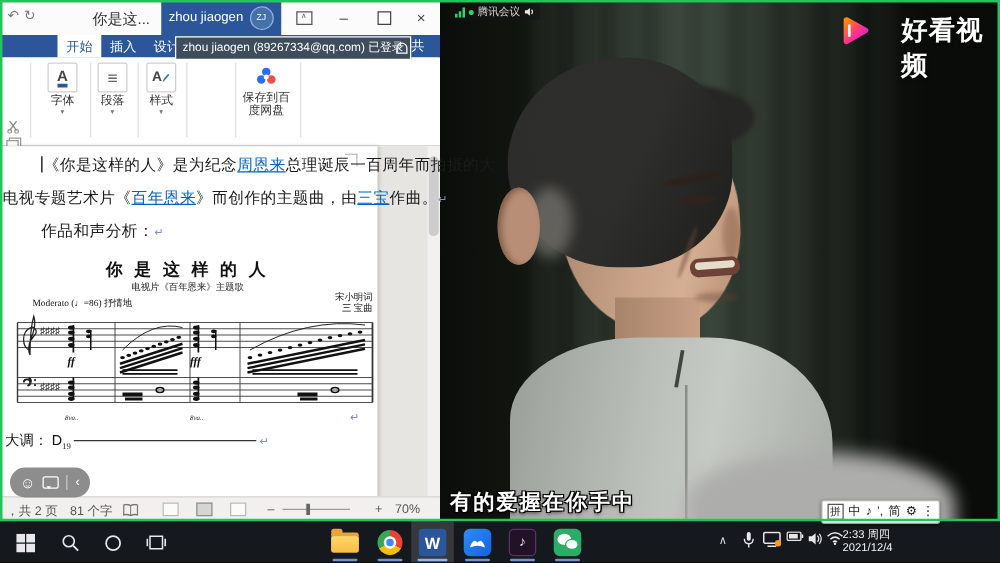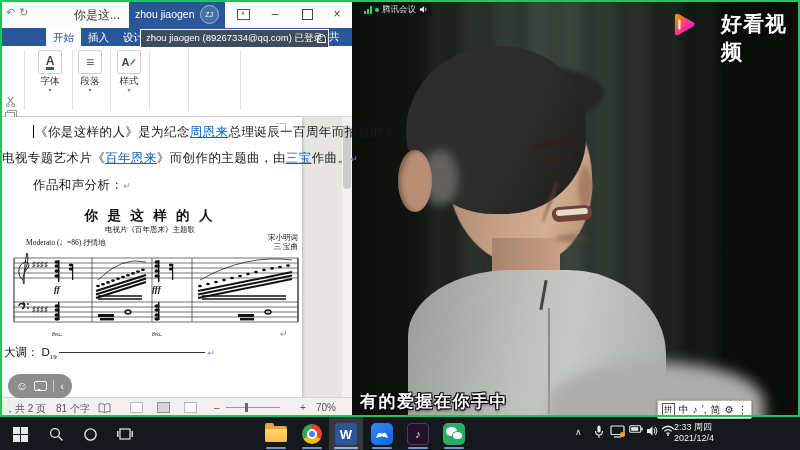--- a/index.html
+++ b/index.html
@@ -255,20 +255,31 @@
           <span style="font-weight:bold;color:#444;font-size:11px">A</span>
           <svg width="7" height="9" viewBox="0 0 7 9">
             <path d="M1,8 L2,5 L5.5,1 L6.5,2 L3,6 Z" fill="#2b79c2"></path>
           </svg>
         </span>
       <span class="lb">样式</span>
       <span class="car">▾</span>
     </div>
     <span class="abs rdiv" style="left:149px"></span>
     <span class="abs rdiv" style="left:188px"></span>
+    <div class="abs rbtn" style="left:190px;width:46px">
+      <span class="ic" style="border:none">
+          <svg width="18" height="16" viewBox="0 0 18 16">
+            <circle cx="9" cy="4.5" r="3.4" fill="#2b6df5"></circle>
+            <circle cx="5" cy="10.5" r="3.4" fill="#2b6df5"></circle>
+            <circle cx="13" cy="10.5" r="3.4" fill="#f05044"></circle>
+            <circle cx="9" cy="8.5" r="2" fill="#fff"></circle>
+          </svg>
+        </span>
+      <span class="lb" style="width:46px">保存到百度网盘</span>
+    </div>
     <span class="abs rdiv" style="left:240px"></span>
     <span class="abs grp-label" style="left:190px;width:46px">保存</span>
     <span class="abs collapse">∧</span>
   </div>
 
   <div class="abs canvas"></div>
   <div class="abs scrollbar">
       <span class="abs thumb"></span>
     </div>
 

